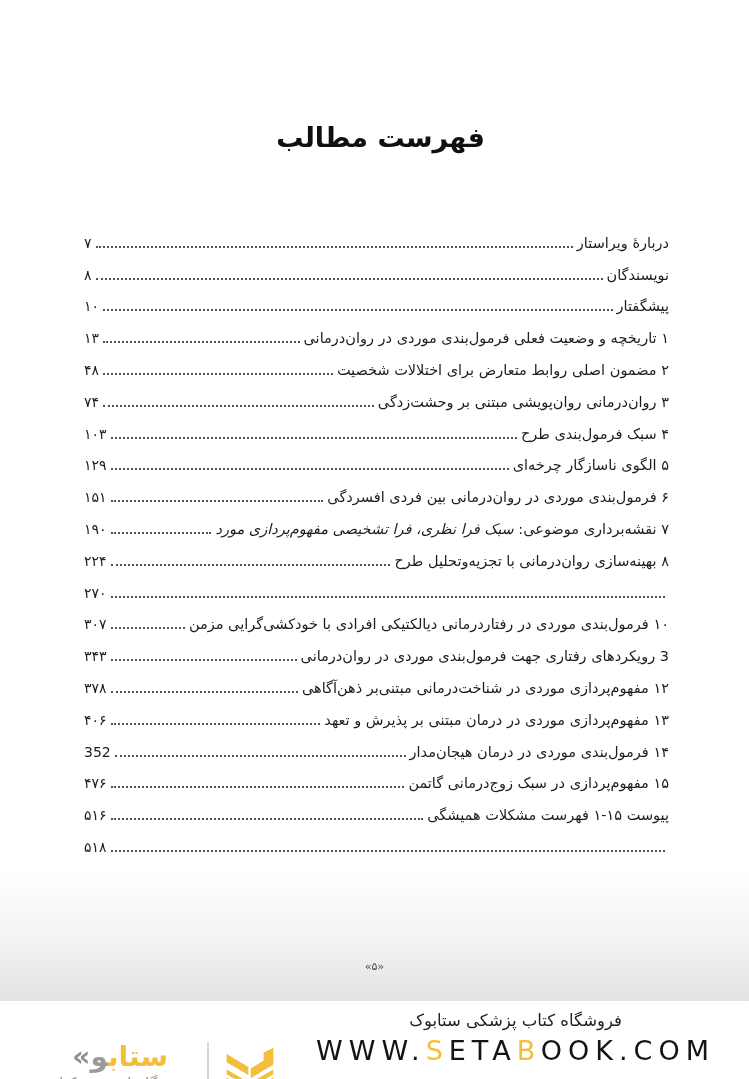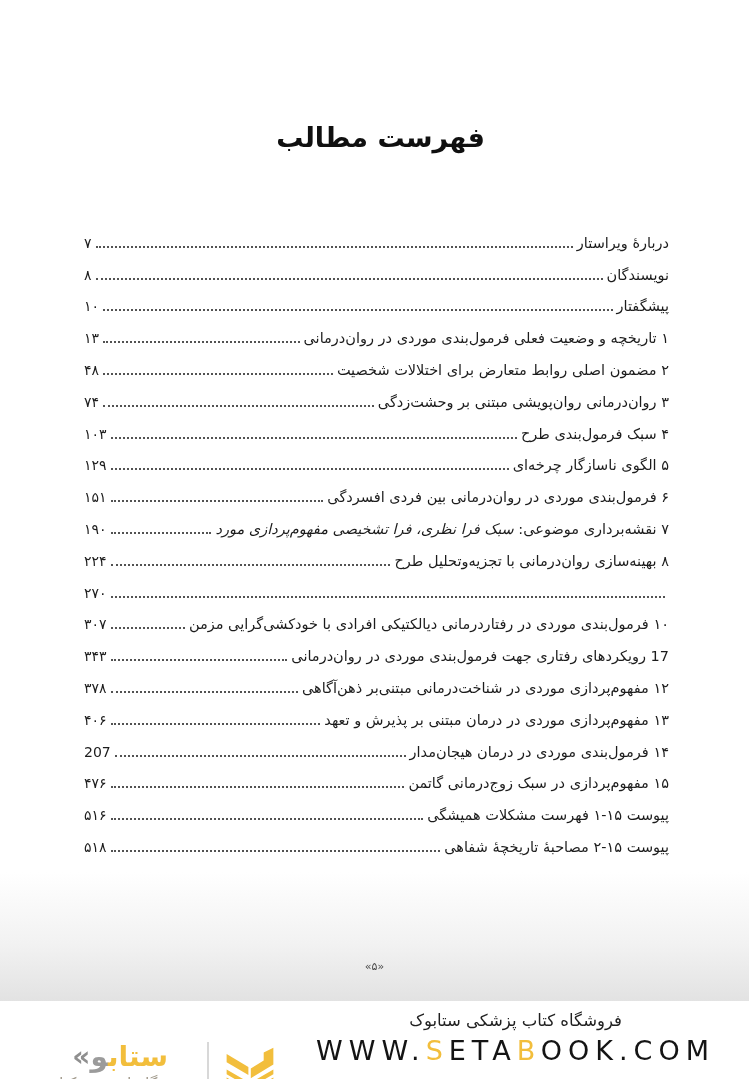--- a/index.html
+++ b/index.html
@@ -148,51 +148,50 @@
       <div class="toc-row">
         <span class="toc-dots"></span>
         <span class="toc-page">۲۷۰</span>
       </div>
       <div class="toc-row">
         <span class="toc-title">۱۰ فرمول‌بندی موردی در رفتاردرمانی دیالکتیکی افرادی با خودکشی‌گرایی مزمن</span>
         <span class="toc-dots"></span>
         <span class="toc-page">۳۰۷</span>
       </div>
       <div class="toc-row">
-        <span class="toc-title">17 رویکردهای رفتاری جهت فرمول‌بندی موردی در روان‌درمانی</span>
+        <span class="toc-title">3 رویکردهای رفتاری جهت فرمول‌بندی موردی در روان‌درمانی</span>
         <span class="toc-dots"></span>
         <span class="toc-page">۳۴۳</span>
       </div>
       <div class="toc-row">
         <span class="toc-title">۱۲ مفهوم‌پردازی موردی در شناخت‌درمانی مبتنی‌بر ذهن‌آگاهی</span>
         <span class="toc-dots"></span>
         <span class="toc-page">۳۷۸</span>
       </div>
       <div class="toc-row">
         <span class="toc-title">۱۳ مفهوم‌پردازی موردی در درمان مبتنی بر پذیرش و تعهد</span>
         <span class="toc-dots"></span>
         <span class="toc-page">۴۰۶</span>
       </div>
       <div class="toc-row">
         <span class="toc-title">۱۴ فرمول‌بندی موردی در درمان هیجان‌مدار</span>
         <span class="toc-dots"></span>
-        <span class="toc-page">207</span>
+        <span class="toc-page">352</span>
       </div>
       <div class="toc-row">
         <span class="toc-title">۱۵ مفهوم‌پردازی در سبک زوج‌درمانی گاتمن</span>
         <span class="toc-dots"></span>
         <span class="toc-page">۴۷۶</span>
       </div>
       <div class="toc-row">
         <span class="toc-title">پیوست ۱۵-۱ فهرست مشکلات همیشگی</span>
         <span class="toc-dots"></span>
         <span class="toc-page">۵۱۶</span>
       </div>
       <div class="toc-row">
-        <span class="toc-title">پیوست ۱۵-۲ مصاحبهٔ تاریخچهٔ شفاهی</span>
         <span class="toc-dots"></span>
         <span class="toc-page">۵۱۸</span>
       </div>
     </div>
 
   <div class="page-marker">«۵»</div>
 
   <div class="footer">
 
     <div class="logo">

